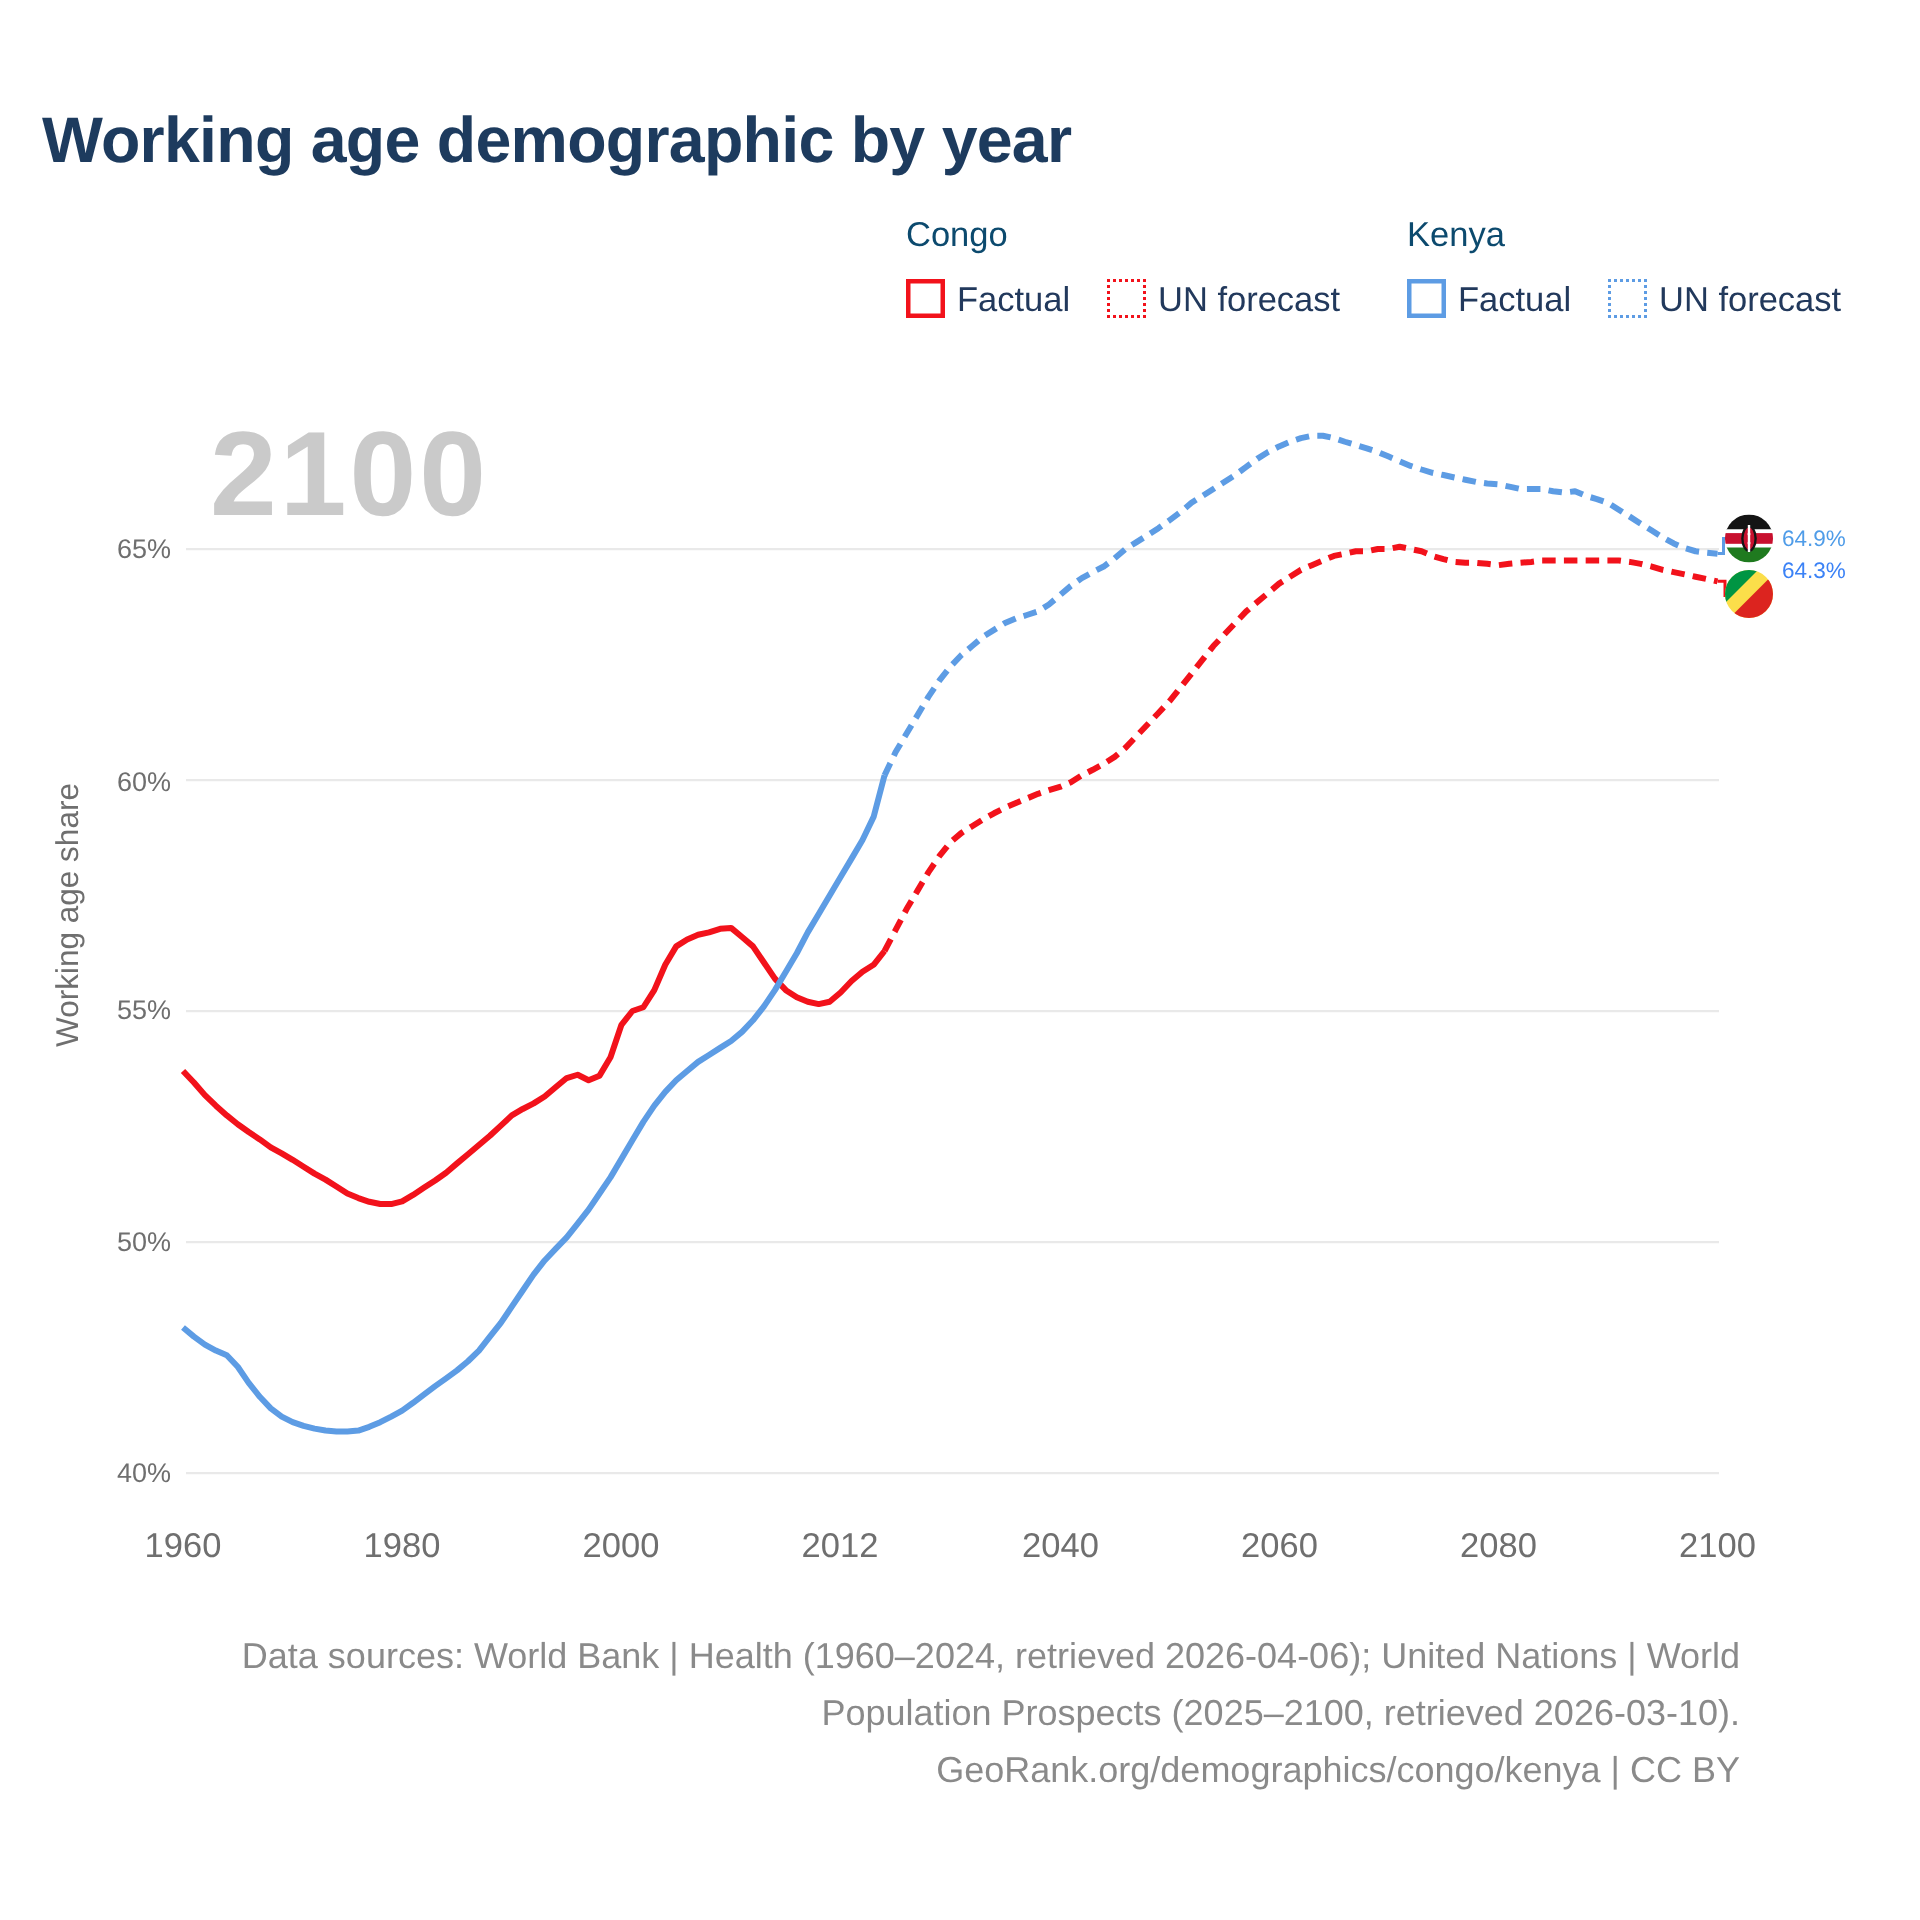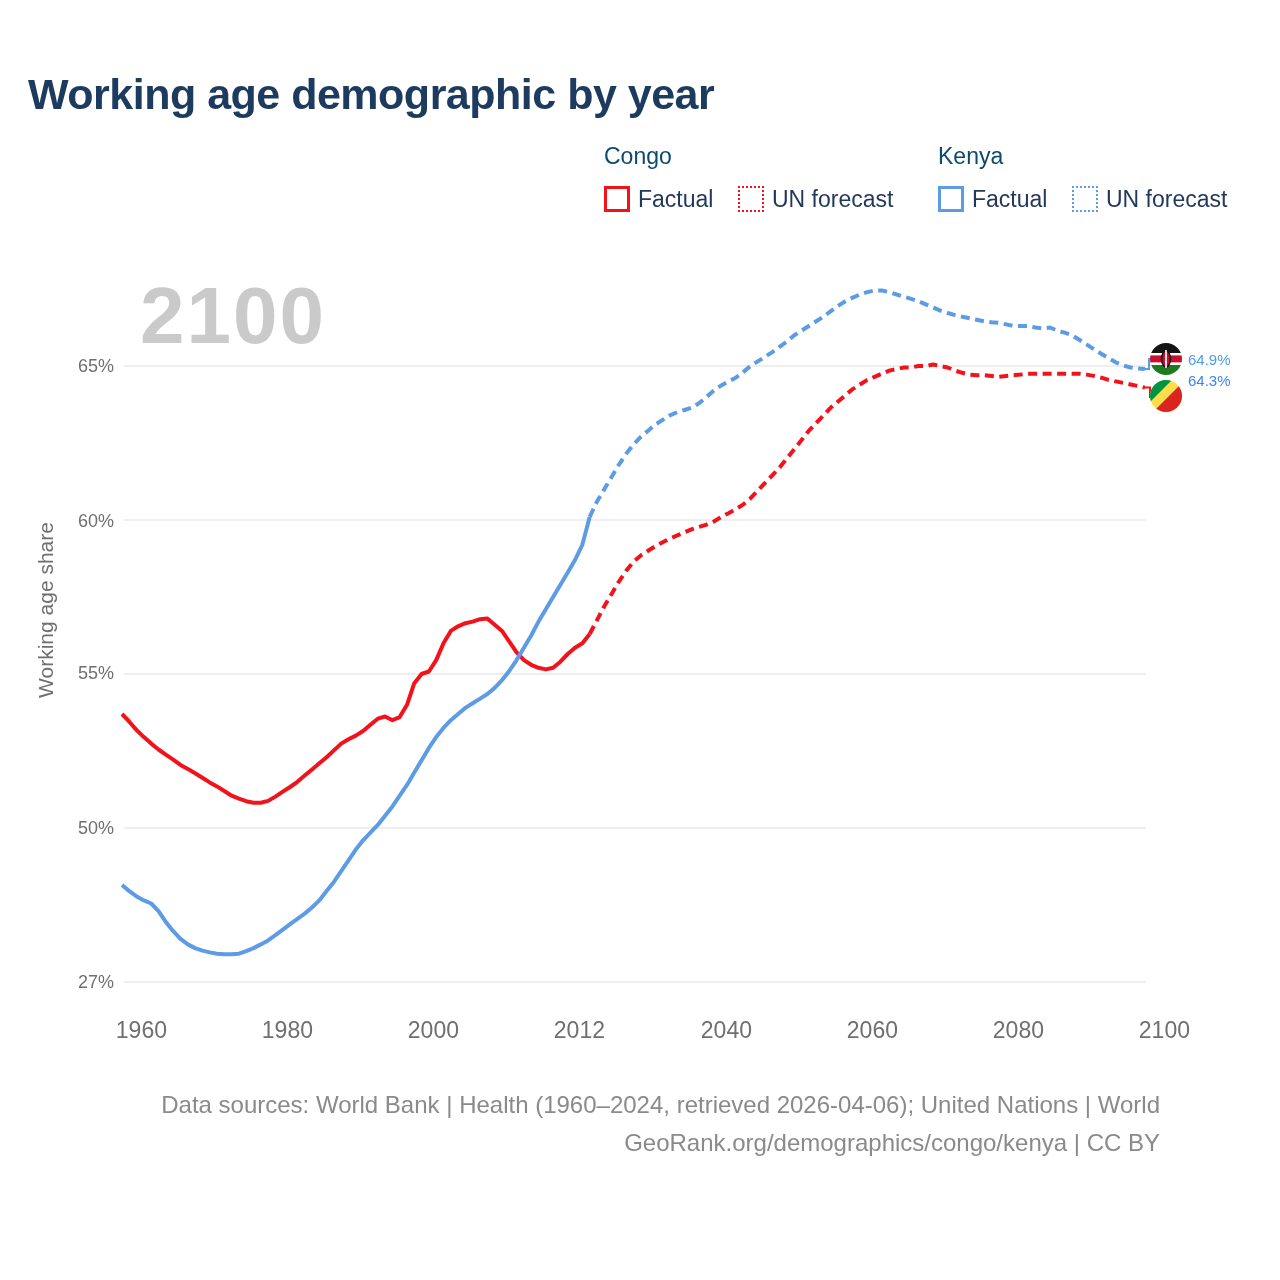--- a/index.html
+++ b/index.html
@@ -15,21 +15,21 @@
   .sw-solid-blue{left:938px;border:3px solid #5d9ce4;}
   .sw-dot-blue{left:1072px;border:2px dotted #5d9ce4;}
   .legend-label{top:186px;font-size:23px;color:#22395c;line-height:26px;}
   #lbl-congo-factual{left:638px;}
   #lbl-congo-forecast{left:772px;}
   #lbl-kenya-factual{left:972px;}
   #lbl-kenya-forecast{left:1106px;}
   #watermark{left:140px;top:270px;font-size:80px;font-weight:bold;color:#cacaca;letter-spacing:2px;}
   #y-axis-title{left:-104px;top:598px;width:300px;height:24px;text-align:center;font-size:21px;color:#6f6f6f;transform:rotate(-90deg);}
   .ytick{left:38px;width:76px;height:28px;line-height:28px;text-align:right;font-size:18px;color:#6f6f6f;}
-  .xtick{top:1016px;width:90px;height:28px;line-height:28px;text-align:right;font-size:23px;color:#6f6f6f;}
+  .xtick{top:1016px;width:90px;height:28px;line-height:28px;text-align:center;font-size:23px;color:#6f6f6f;}
   #chart-svg{left:0;top:0;}
   .endlabel{font-size:15px;line-height:28px;}
   #end-label-kenya{left:1188px;top:346px;color:#4f9ce8;}
   #end-label-congo{left:1188px;top:367px;color:#3b82f6;}
   #footer{left:40px;top:1086px;width:1120px;font-size:24px;line-height:38px;color:#8a8a8a;}
   #footer div{white-space:nowrap;text-align:right;}
 </style>
 </head>
 <body>
 
@@ -47,21 +47,21 @@
 <div class="abs swatch sw-dot-blue"></div>
 <div class="abs legend-label" id="lbl-kenya-forecast">UN forecast</div>
 
 <div class="abs" id="watermark">2100</div>
 <div class="abs" id="y-axis-title">Working age share</div>
 
 <div class="abs ytick" style="top:352px;">65%</div>
 <div class="abs ytick" style="top:507px;">60%</div>
 <div class="abs ytick" style="top:659px;">55%</div>
 <div class="abs ytick" style="top:814px;">50%</div>
-<div class="abs ytick" style="top:968px;">27%</div>
+<div class="abs ytick" style="top:968px;">40%</div>
 
 <div class="abs xtick" style="left:77px;">1960</div>
 <div class="abs xtick" style="left:223px;">1980</div>
 <div class="abs xtick" style="left:369px;">2000</div>
 <div class="abs xtick" style="left:515px;">2012</div>
 <div class="abs xtick" style="left:662px;">2040</div>
 <div class="abs xtick" style="left:808px;">2060</div>
 <div class="abs xtick" style="left:954px;">2080</div>
 <div class="abs xtick" style="left:1100px;">2100</div>
 
@@ -110,14 +110,15 @@
       <polygon points="32,3 32,32 3,32" fill="#dc241f"></polygon>
     </g>
   </g>
 </svg>
 
 <div class="abs endlabel" id="end-label-kenya">64.9%</div>
 <div class="abs endlabel" id="end-label-congo">64.3%</div>
 
 <div class="abs" id="footer">
   <div>Data sources: World Bank | Health (1960–2024, retrieved 2026-04-06); United Nations | World</div>
+  <div>Population Prospects (2025–2100, retrieved 2026-03-10).</div>
   <div>GeoRank.org/demographics/congo/kenya | CC BY</div>
 </div>
 
 </body></html>

